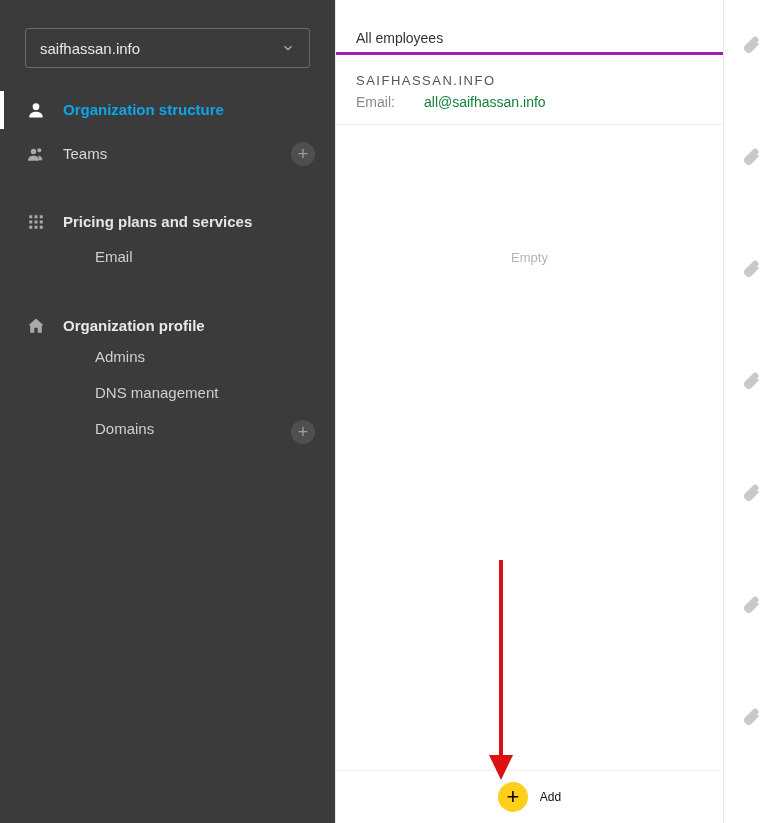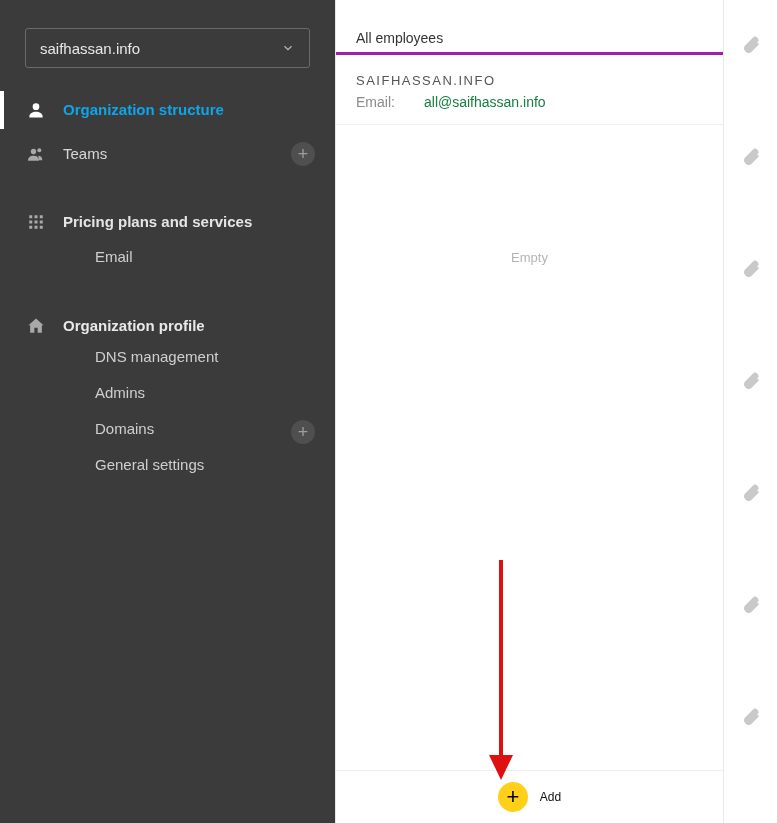--- a/index.html
+++ b/index.html
@@ -158,31 +158,28 @@
 
     <div class="nav-row heading" style="color:#e8e8e8">
       <span class="nav-icon dim">
         <svg viewBox="0 0 24 24" width="20" height="20">
             <path d="M12 3l9 8h-2v9h-5v-6H10v6H5v-9H3z"></path>
           </svg>
       </span>
       <span class="label" style="font-weight:700">Organization profile</span>
     </div>
     <div class="nav-sub">
+      <span class="label">Admins</span>
+    </div>
+    <div class="nav-sub">
       <span class="label">DNS management</span>
-    </div>
-    <div class="nav-sub">
-      <span class="label">Admins</span>
     </div>
     <div class="nav-sub">
       <span class="label">Domains</span>
       <span class="plus-circle">+</span>
-    </div>
-    <div class="nav-sub">
-      <span class="label">General settings</span>
     </div>
 
   </div>
 </div>
 
 <div class="main main-border-left">
   <div class="tab-header">
     <span>All employees</span>
   </div>
 

